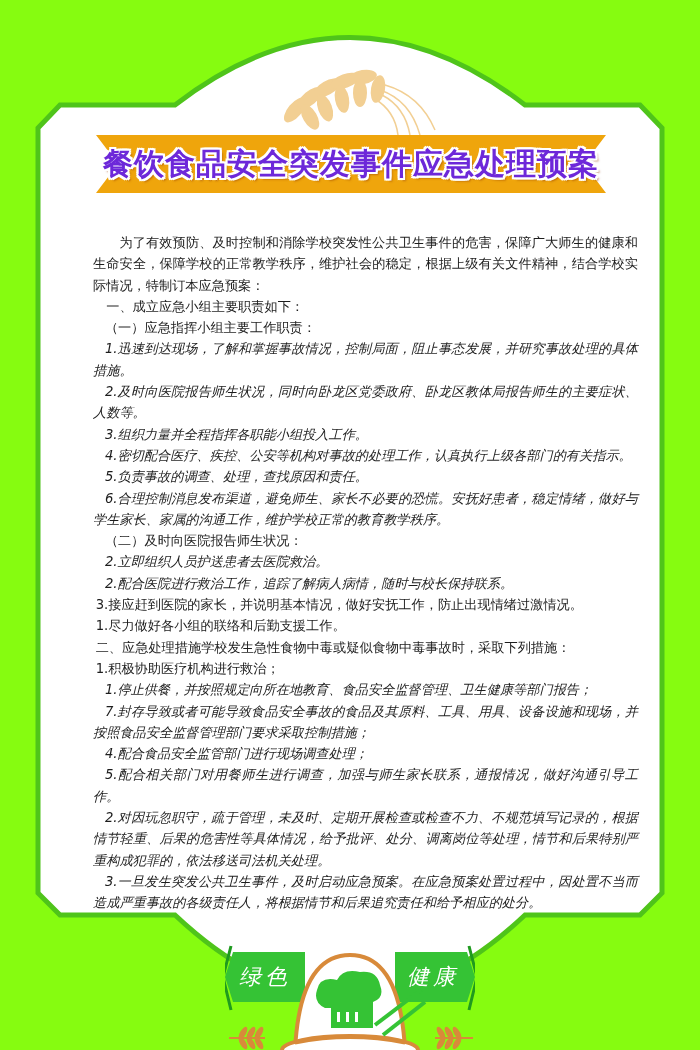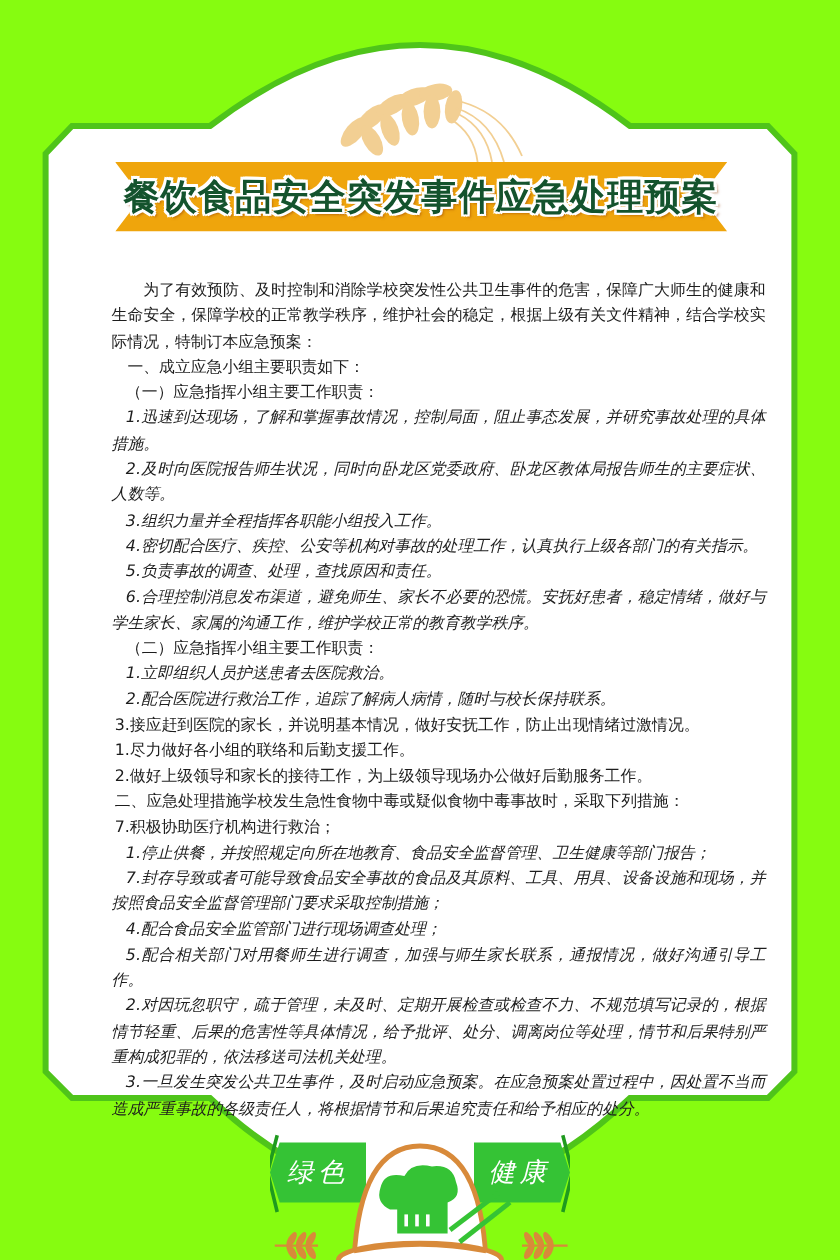--- a/index.html
+++ b/index.html
@@ -11,21 +11,21 @@
   }
   .frame-svg { position: absolute; left: 0; top: 0; }
   .wheat-top { position: absolute; left: 270px; top: 55px; }
   .title-banner {
     position: absolute; left: 96px; top: 135px; width: 510px; height: 58px;
   }
   .title-banner svg { position: absolute; left: 0; top: 0; }
   .title-text {
     position: absolute; left: 0; right: 0; top: 9px;
     text-align: center; font-size: 30px; font-weight: bold;
-    color: #14532d; letter-spacing: 1px;
+    color: #6d28d9; letter-spacing: 1px;
     text-shadow: 2px 0 #fff, -2px 0 #fff, 0 2px #fff, 0 -2px #fff,
                  2px 2px #fff, -2px -2px #fff, 2px -2px #fff, -2px 2px #fff,
                  3px 3px 2px rgba(150,60,0,0.5);
   }
   .content {
     position: absolute; left: 93px; top: 232px; width: 545px;
     font-size: 13.2px; line-height: 21.3px; color: #1d1d1d;
   }
   .content p { margin: 0; text-indent: 2em; text-align: justify; }
   .content p.h1 { text-indent: 1em; }
@@ -75,28 +75,27 @@
 <div class="content">
   <p>为了有效预防、及时控制和消除学校突发性公共卫生事件的危害，保障广大师生的健康和生命安全，保障学校的正常教学秩序，维护社会的稳定，根据上级有关文件精神，结合学校实际情况，特制订本应急预案：</p>
   <p class="h1">一、成立应急小组主要职责如下：</p>
   <p class="h2">（一）应急指挥小组主要工作职责：</p>
   <p class="l">1.迅速到达现场，了解和掌握事故情况，控制局面，阻止事态发展，并研究事故处理的具体措施。</p>
   <p class="l">2.及时向医院报告师生状况，同时向卧龙区党委政府、卧龙区教体局报告师生的主要症状、人数等。</p>
   <p class="l">3.组织力量并全程指挥各职能小组投入工作。</p>
   <p class="l">4.密切配合医疗、疾控、公安等机构对事故的处理工作，认真执行上级各部门的有关指示。</p>
   <p class="l">5.负责事故的调查、处理，查找原因和责任。</p>
   <p class="l">6.合理控制消息发布渠道，避免师生、家长不必要的恐慌。安抚好患者，稳定情绪，做好与学生家长、家属的沟通工作，维护学校正常的教育教学秩序。</p>
-  <p class="h2">（二）应急指挥小组主要工作职责：</p>
-  <p class="l">1.立即组织人员护送患者去医院救治。</p>
+  <p class="h2">（二）及时向医院报告师生状况：</p>
+  <p class="l">2.立即组织人员护送患者去医院救治。</p>
   <p class="l">2.配合医院进行救治工作，追踪了解病人病情，随时与校长保持联系。</p>
   <p class="lx">3.接应赶到医院的家长，并说明基本情况，做好安抚工作，防止出现情绪过激情况。</p>
   <p class="lx">1.尽力做好各小组的联络和后勤支援工作。</p>
-  <p class="lx">2.做好上级领导和家长的接待工作，为上级领导现场办公做好后勤服务工作。</p>
   <p class="lx">二、应急处理措施学校发生急性食物中毒或疑似食物中毒事故时，采取下列措施：</p>
-  <p class="lx">7.积极协助医疗机构进行救治；</p>
+  <p class="lx">1.积极协助医疗机构进行救治；</p>
   <p class="l">1.停止供餐，并按照规定向所在地教育、食品安全监督管理、卫生健康等部门报告；</p>
   <p class="l">7.封存导致或者可能导致食品安全事故的食品及其原料、工具、用具、设备设施和现场，并按照食品安全监督管理部门要求采取控制措施；</p>
   <p class="l">4.配合食品安全监管部门进行现场调查处理；</p>
   <p class="l">5.配合相关部门对用餐师生进行调查，加强与师生家长联系，通报情况，做好沟通引导工作。</p>
   <p class="l">2.对因玩忽职守，疏于管理，未及时、定期开展检查或检查不力、不规范填写记录的，根据情节轻重、后果的危害性等具体情况，给予批评、处分、调离岗位等处理，情节和后果特别严重构成犯罪的，依法移送司法机关处理。</p>
   <p class="l">3.一旦发生突发公共卫生事件，及时启动应急预案。在应急预案处置过程中，因处置不当而造成严重事故的各级责任人，将根据情节和后果追究责任和给予相应的处分。</p>
 </div>
 
 <div class="badge">
   <svg width="250" height="140">

